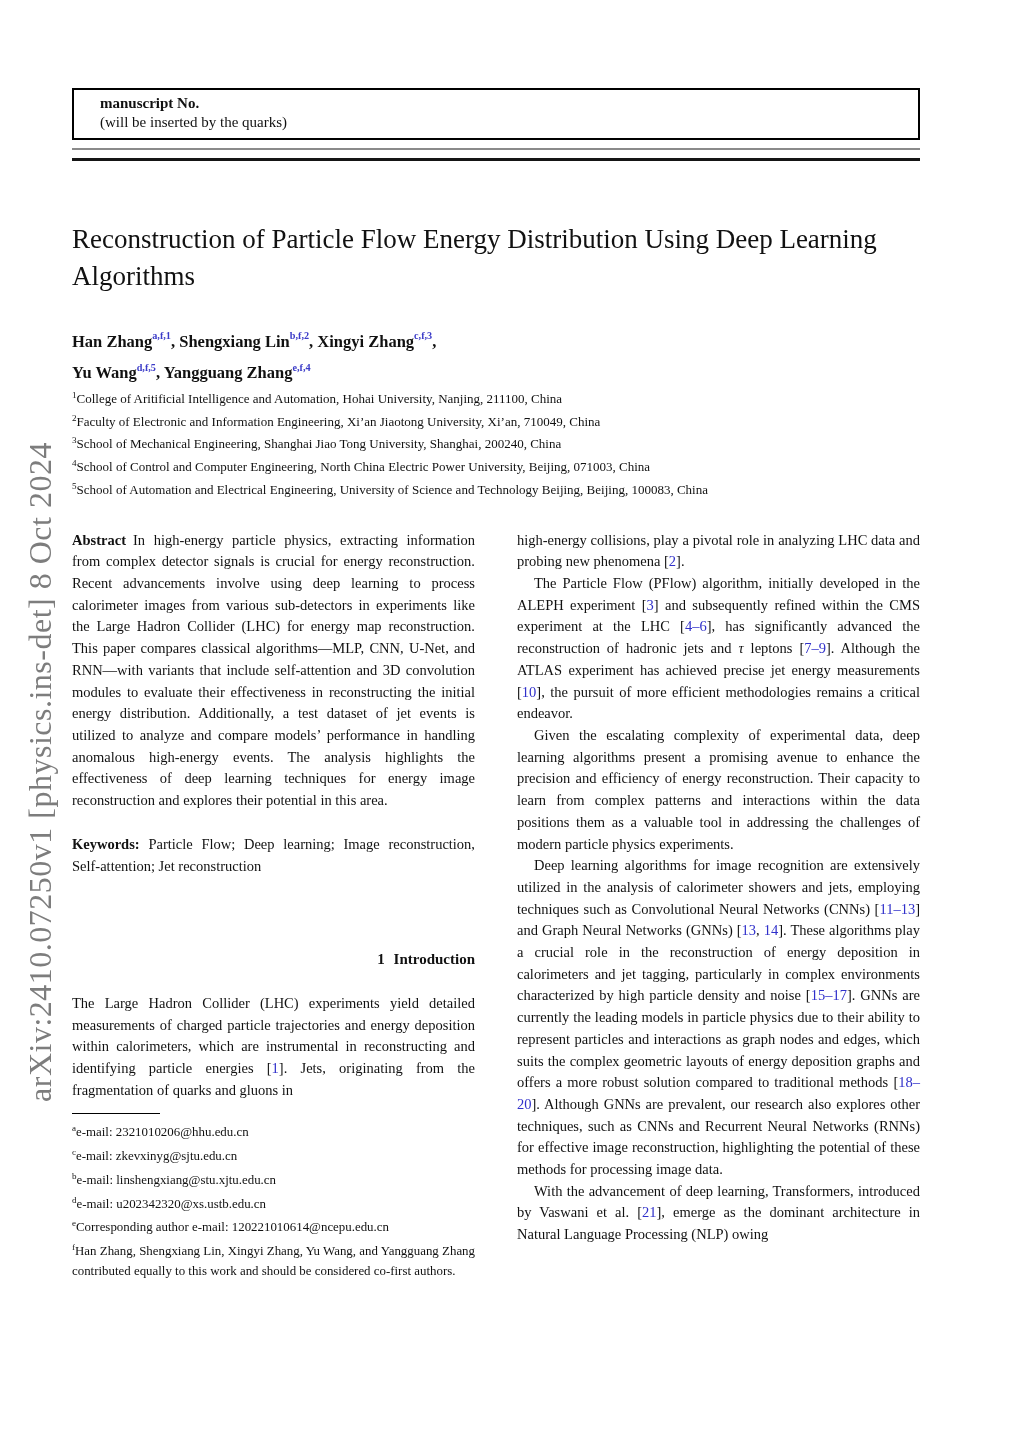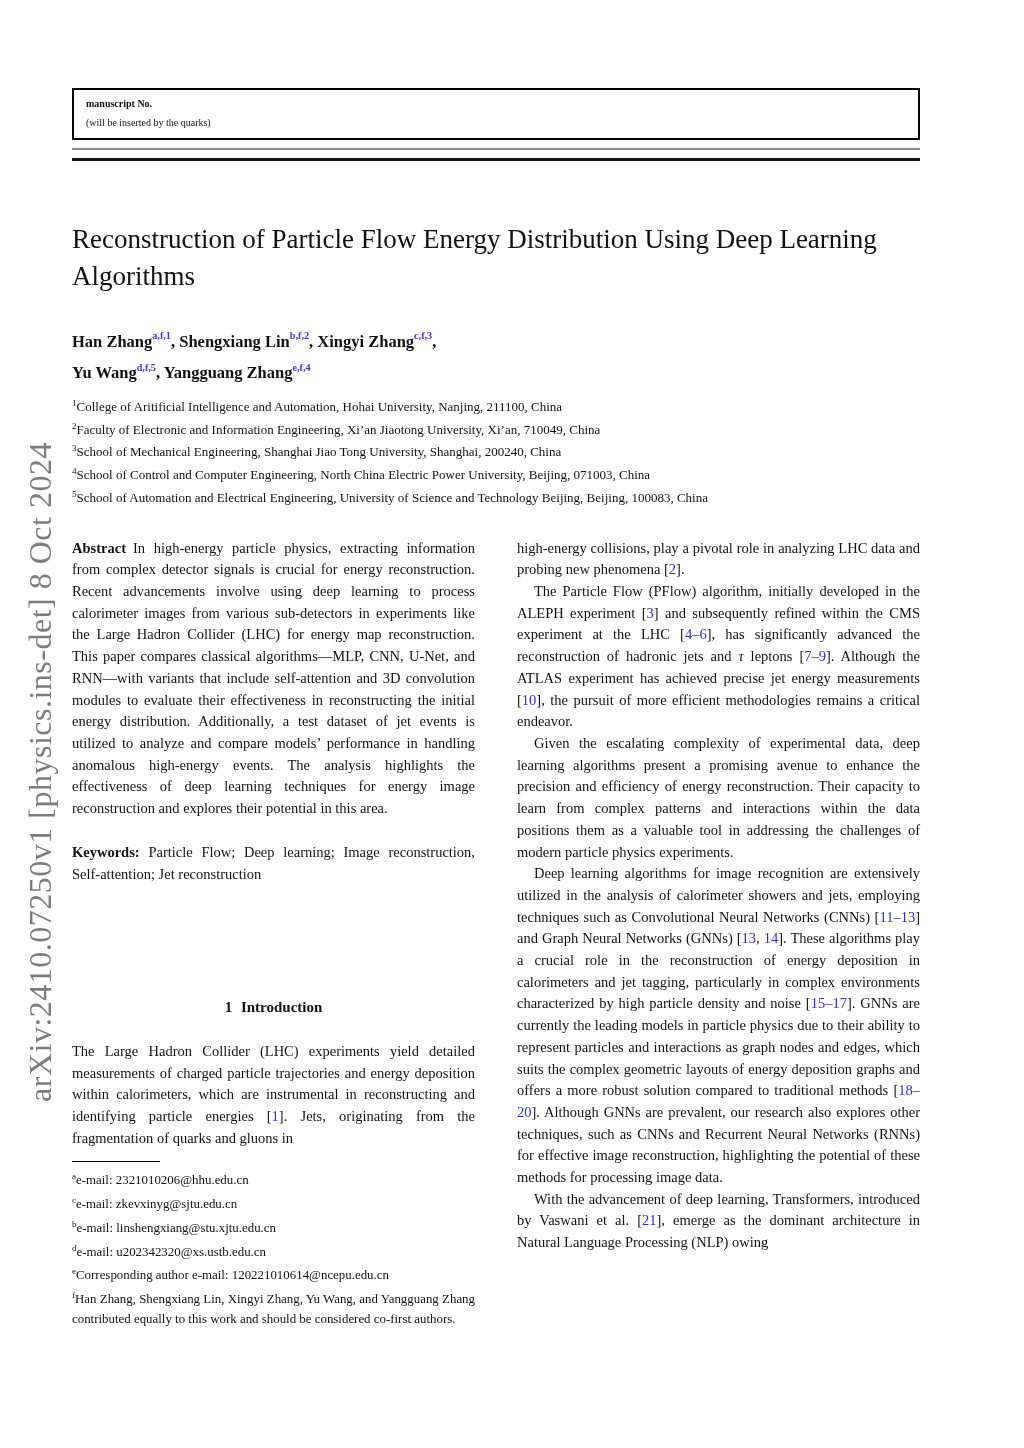--- a/index.html
+++ b/index.html
@@ -22,22 +22,22 @@
     white-space: nowrap;
     letter-spacing: 0.5px;
   }
   .content {
     position: absolute;
     left: 72px; top: 88px;
     width: 848px;
   }
   .header-box {
     border: 2px solid #000;
-    padding: 4px 12px 6px;
-    font-size: 10px;
+    padding: 4px 26px 6px;
+    font-size: 15px;
     line-height: 19px;
   }
   .hb-line1 { font-weight: bold; }
   .rule1 { border: 0; border-top: 2px solid #8a8a8a; margin: 8px 0 0 0; }
   .rule2 { border: 0; border-top: 3px solid #151515; margin: 8px 0 0 0; }
   .paper-title {
     margin-top: 60px;
     font-size: 27px;
     font-weight: normal;
     line-height: 37px;
@@ -49,21 +49,21 @@
     font-weight: bold;
     line-height: 27px;
   }
   sup.link-sup {
     color: #3b3bc8;
     font-weight: bold;
     font-size: 62%;
     position: relative; top: -1px; text-align: center;
   }
   .affiliations {
-    margin-top: 8px;
+    margin-top: 0;
     font-size: 13px;
     line-height: 18.4px;
   }
   .affiliations sup { font-size: 70%; }
   .columns {
     display: flex;
     gap: 42px;
     margin-top: 30px;
   }
   .col {
@@ -71,25 +71,25 @@
     font-size: 14.5px;
     line-height: 21.7px;
     text-align: justify;
   }
   .col p { margin: 0; }
   .par-indent { text-indent: 17px; }
   .abstract-label { font-weight: bold; margin-right: 7px; }
   .kw-label { font-weight: bold; }
   .keywords-par { margin-top: 22px !important; }
   .sec-heading {
-    margin-top: 112px;
+    margin-top: 72px;
     font-weight: bold;
     font-size: 15px;
     word-spacing: 5px;
-    text-align: center;
+    text-align: right;
   }
   .intro-wrap { margin-top: 22px; }
   .cite { color: #2f2fca; }
   .fn-rule {
     border: 0; border-top: 1.5px solid #000;
     width: 88px;
     margin: 12px 0 0 0;
   }
   .footnotes {
     margin-top: 5px;

